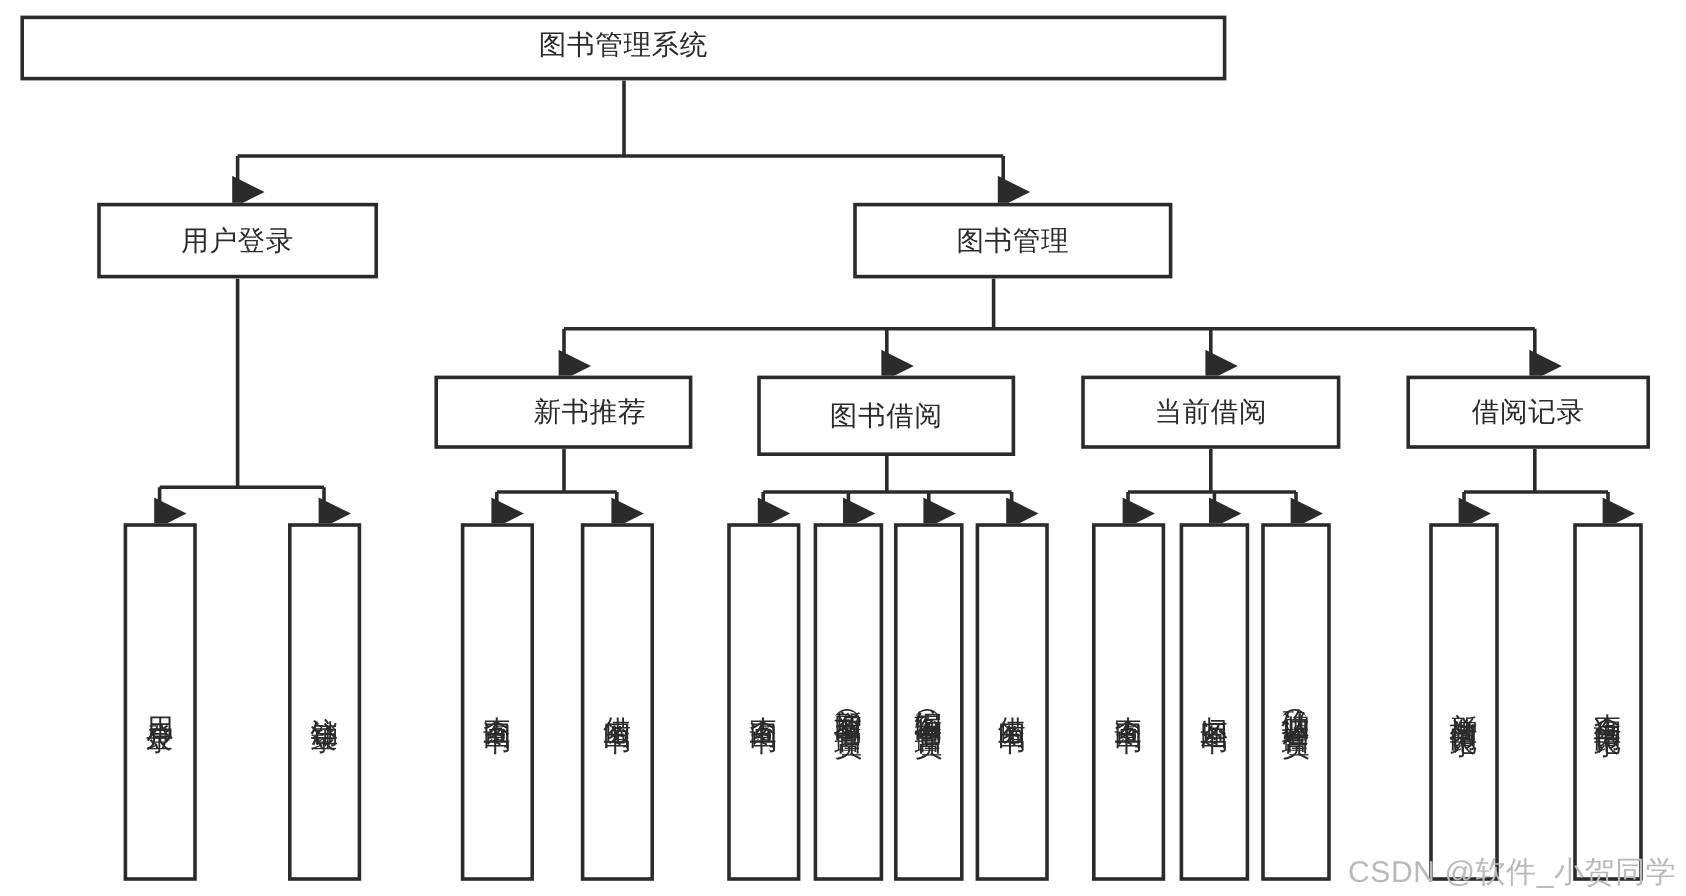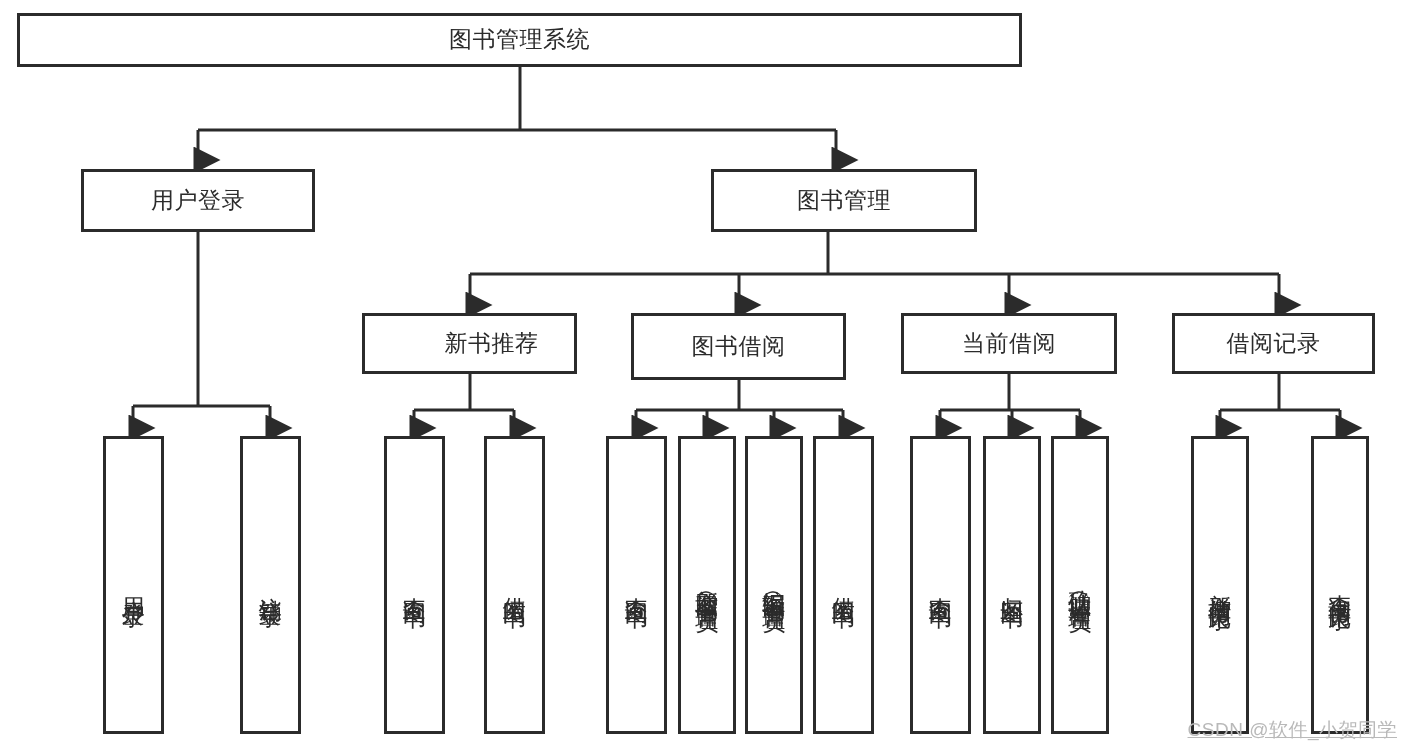--- a/index.html
+++ b/index.html
@@ -30,20 +30,21 @@
     box-sizing: border-box;
     background: #ffffff;
     border: 3px solid #2b2b2b;
     display: flex;
     align-items: center;
     justify-content: center;
     color: #2b2b2b;
   }
   .node.root {
     border-width: 3px;
+    font-family: Liberation Mono, monospace;
   }
   .node-label {
     font-size: 23px;
     line-height: 1.2;
     letter-spacing: 0.5px;
     white-space: nowrap;
     color: #2b2b2b;
   }
   .node.leaf {
     border-width: 3px;
@@ -56,25 +57,24 @@
     font-size: 23px;
     line-height: 1.32;
     letter-spacing: 3px;
     white-space: normal;
     max-height: 100%;
   }
   #watermark {
     position: absolute;
     right: 8px;
     bottom: 4px;
-    font-size: 19px;
+    font-size: 25px;
     color: #b9b9b9;
     white-space: nowrap;
     letter-spacing: 0.5px;
-    text-decoration: underline;
   }
 </style>
 </head>
 <body>
 
 <div id="canvas">
 
   <svg id="wires" viewBox="0 0 1405 747" xmlns="http://www.w3.org/2000/svg">
     <defs>
       <marker id="arrow" viewBox="0 0 12 12" refX="6" refY="10" markerWidth="9" markerHeight="11" orient="auto-start-reverse">

